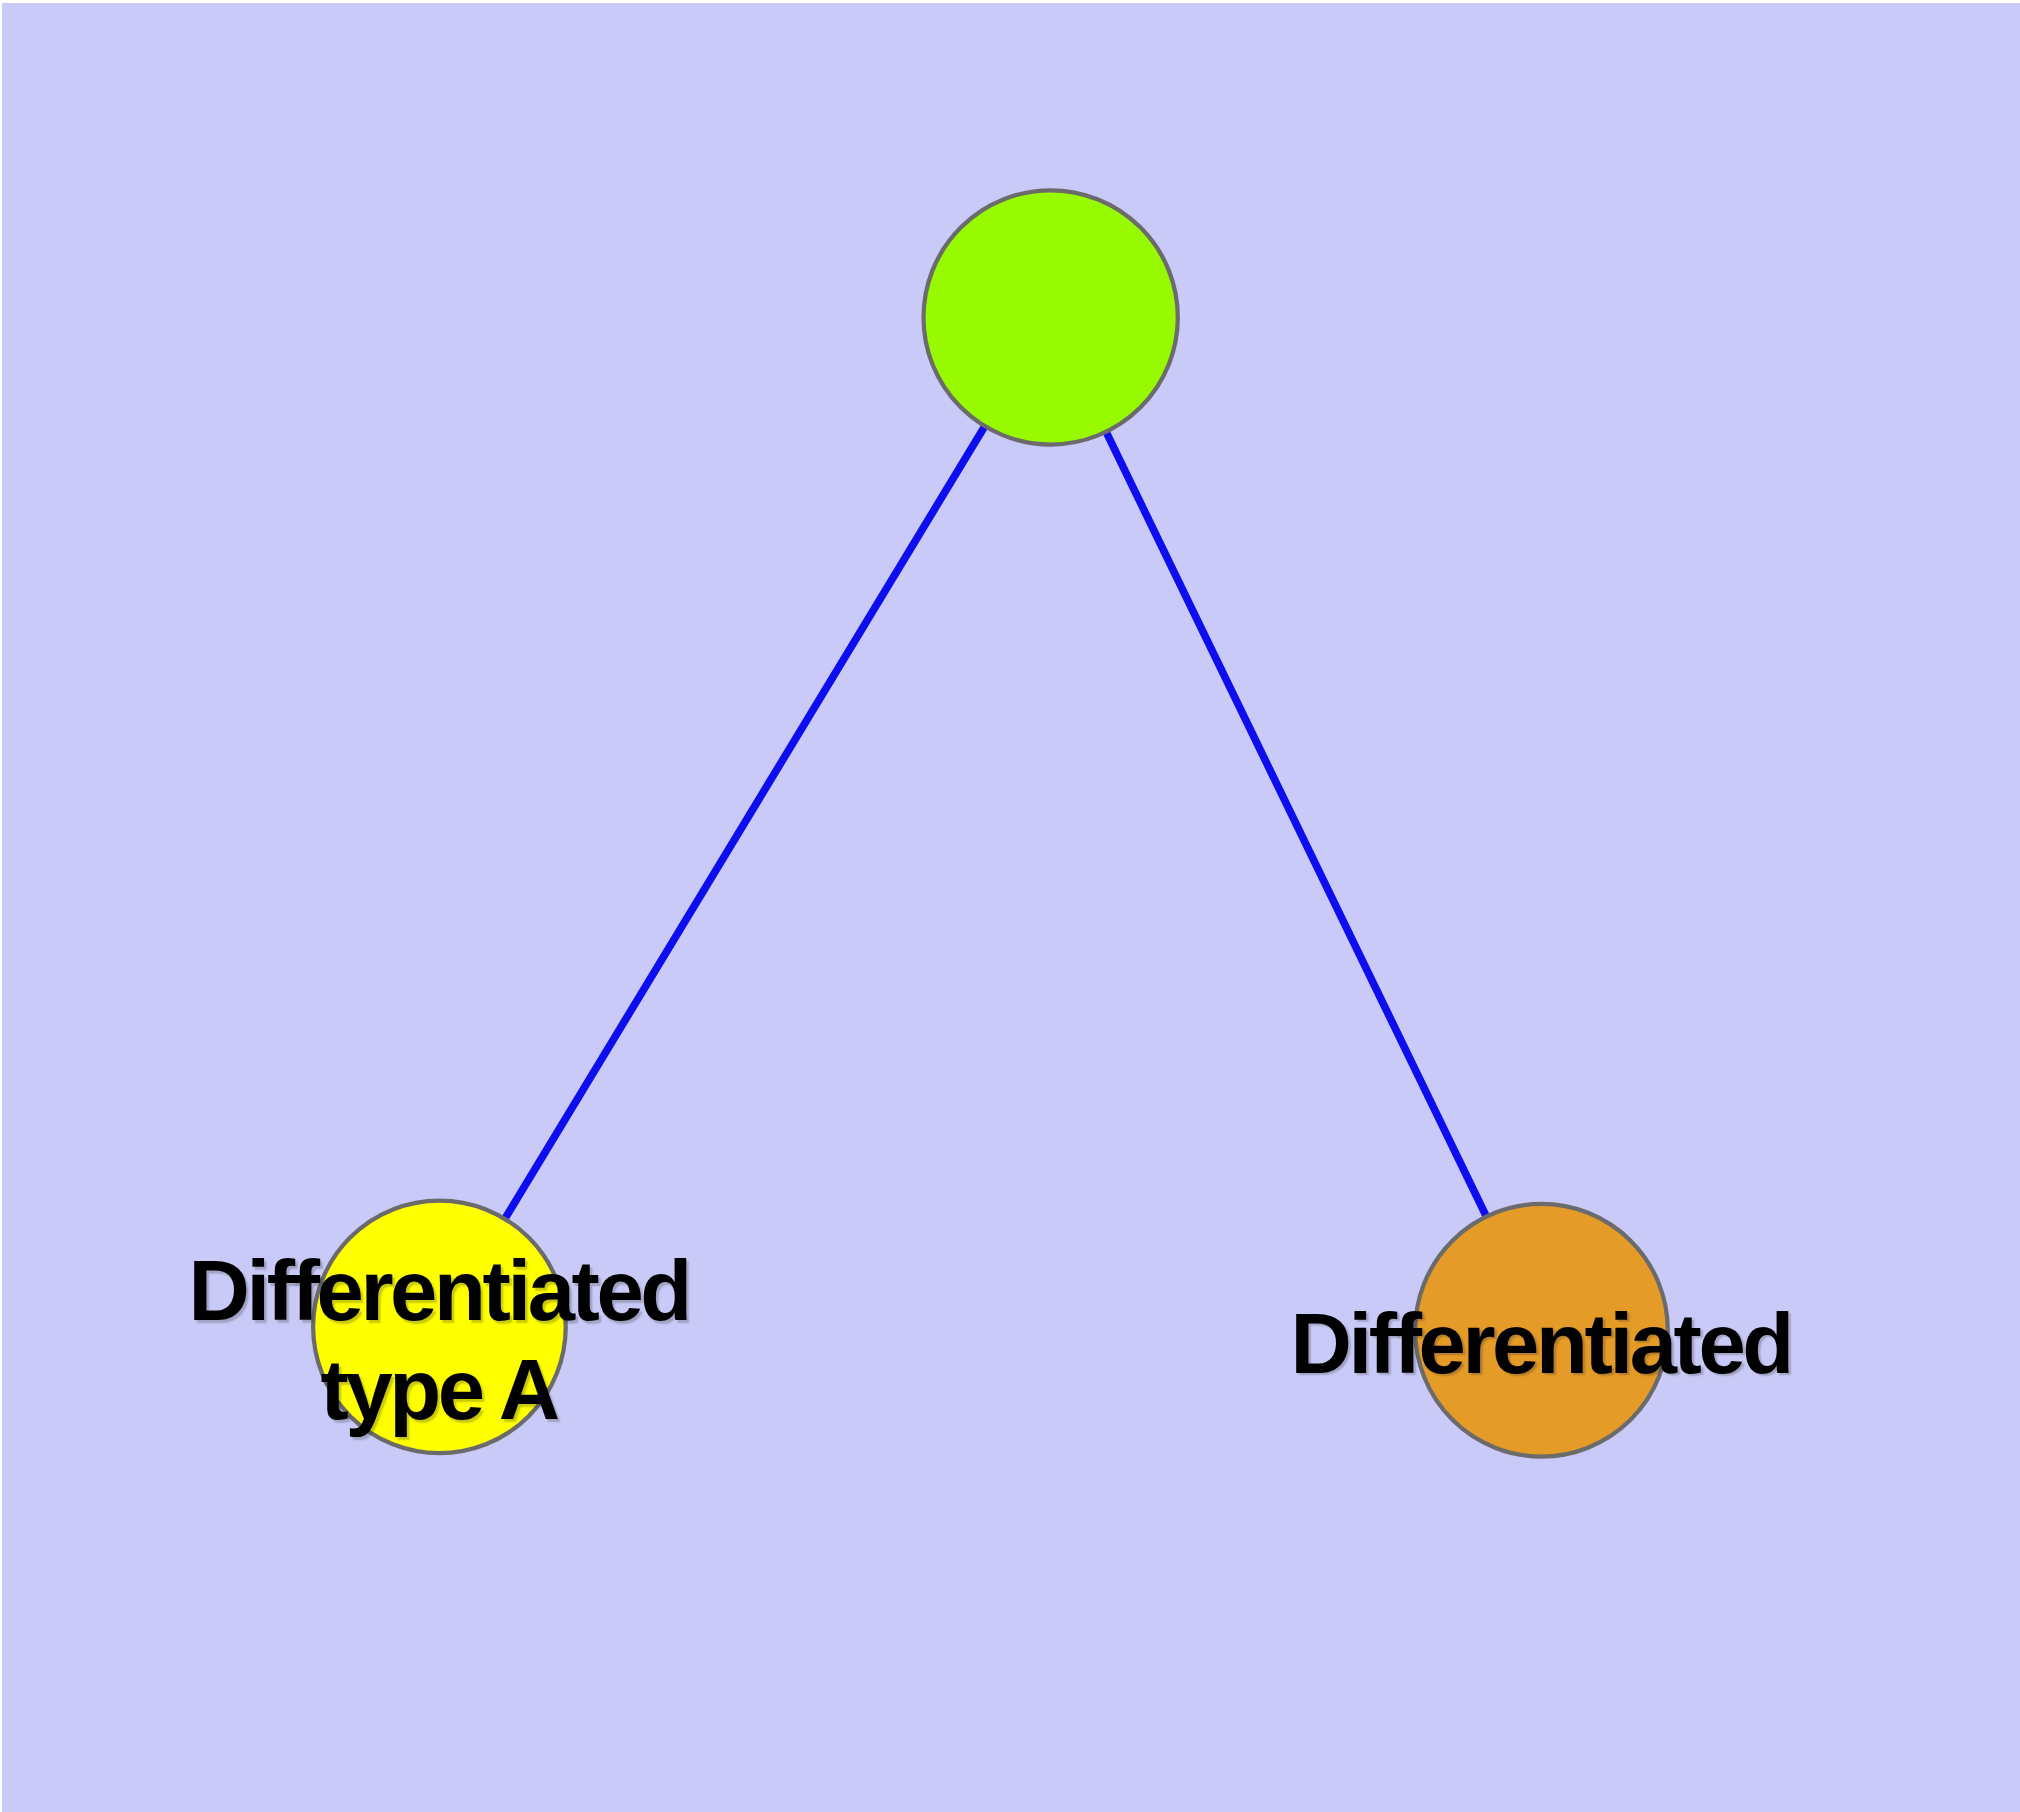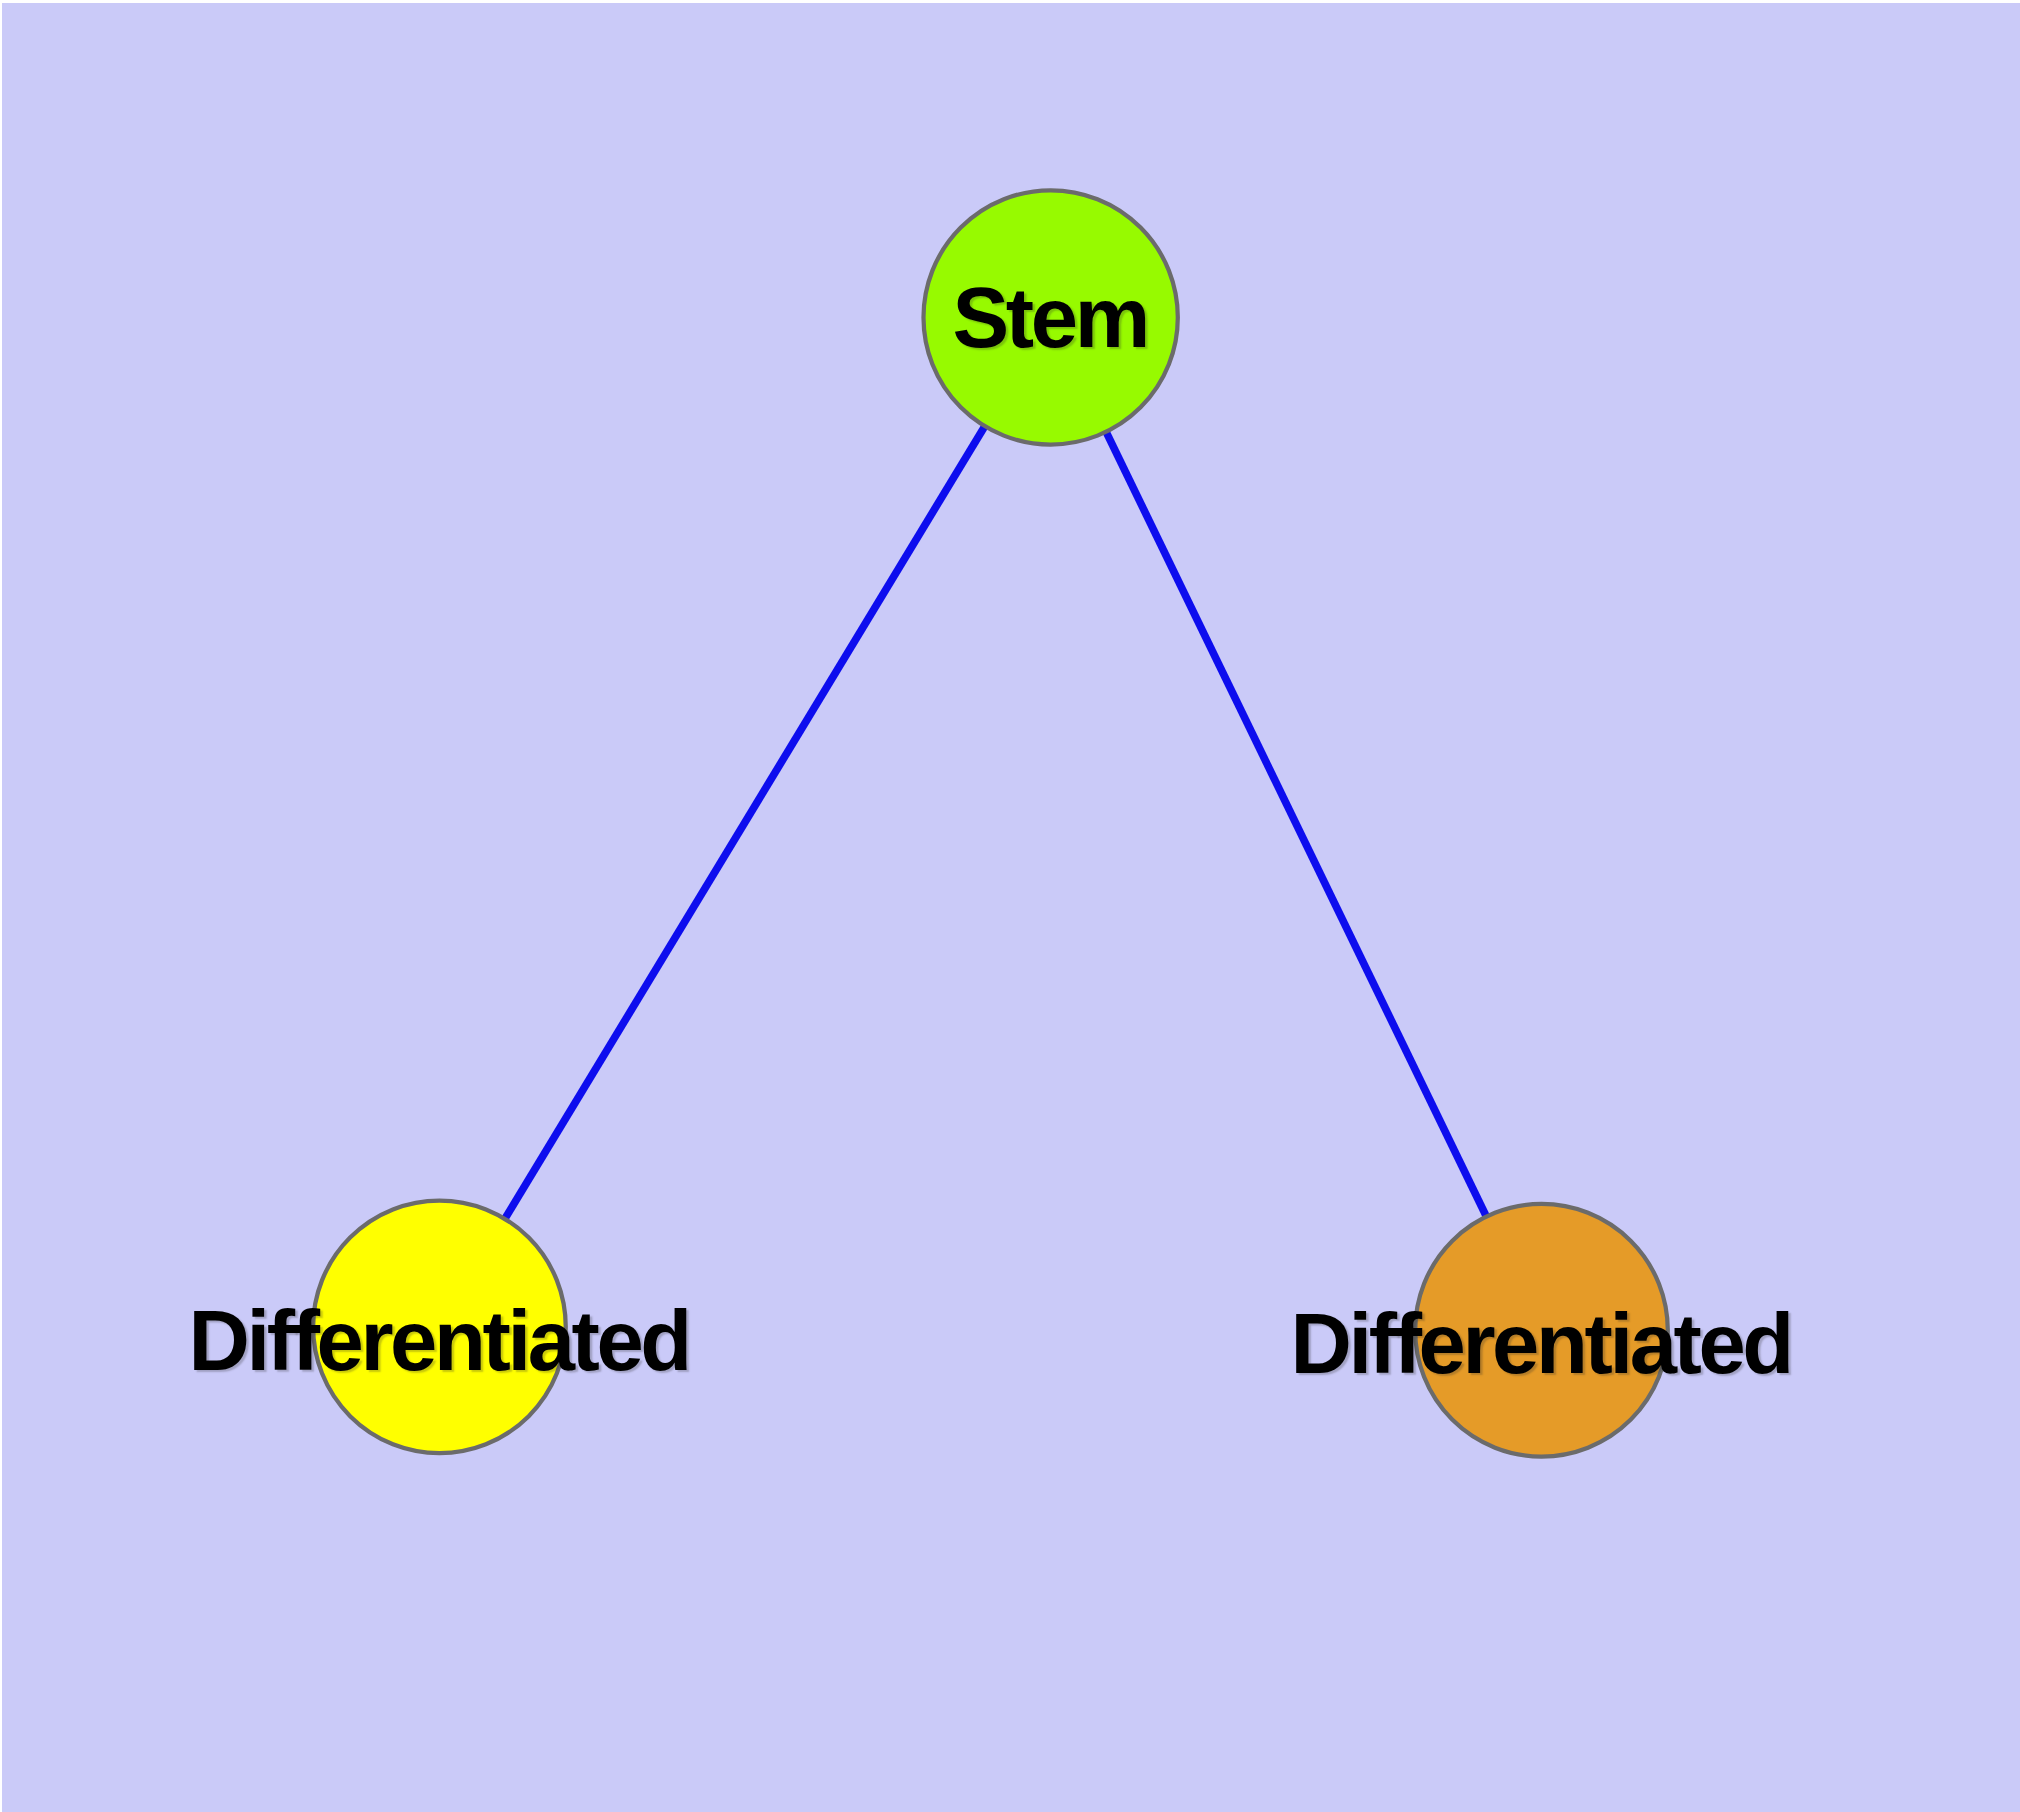--- a/index.html
+++ b/index.html
@@ -56,26 +56,24 @@
   <div class="canvas" style="background: rgb(202, 202, 248);">
 
     <svg class="net-svg" viewBox="0 0 2382 2135" preserveAspectRatio="none">
       <line class="edge" x1="1237" y1="371" x2="516" y2="1562" stroke="#0D0DEE"></line>
       <line class="edge" x1="1237" y1="371" x2="1816" y2="1566" stroke="#0D0DEE"></line>
       <circle class="node-circle" cx="1237" cy="371" r="150" fill="#97FA00" stroke="#6B6B6B"></circle>
       <circle class="node-circle" cx="516" cy="1562" r="149" fill="#FFFF00" stroke="#6B6B6B"></circle>
       <circle class="node-circle" cx="1816" cy="1566" r="149" fill="#E59B28" stroke="#6B6B6B"></circle>
     </svg>
 
-    <div class="node-label" style="left: 1048px; top: 314px; color: rgb(0, 0, 0);">
-      <span>Stem</span>
-    </div>
 
     <div class="node-label" style="left: 437px; top: 1337px; color: rgb(0, 0, 0);">
       <span>Differentiated</span>
+      <span>type A</span>
     </div>
 
     <div class="node-label" style="left: 1539px; top: 1340px; color: rgb(0, 0, 0);">
       <span>Differentiated</span>
     </div>
 
   </div>
 </div>
 
 

